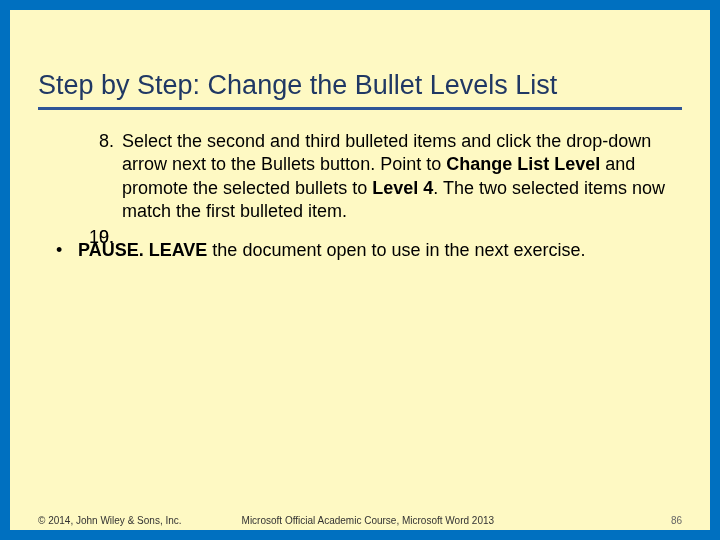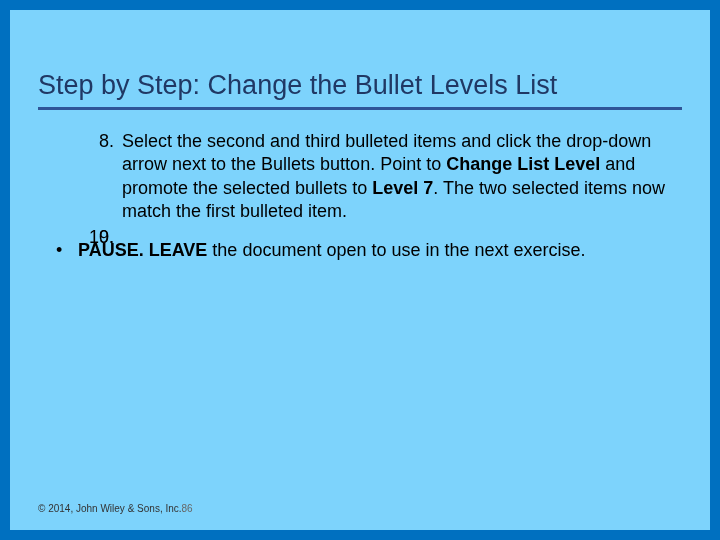--- a/index.html
+++ b/index.html
@@ -5,21 +5,21 @@
   * { margin: 0; padding: 0; box-sizing: border-box; }
   html, body { width: 720px; height: 540px; }
   body {
     font-family: Arial, Helvetica, sans-serif;
     background: #0070c0;
     color: #000;
   }
   .slide {
     position: absolute;
     top: 10px; left: 10px; right: 10px; bottom: 10px;
-    background: #7dd3fc;
+    background: #fef9c3;
     padding: 60px 28px 0 28px;
   }
   .title {
     font-size: 27px;
     color: #203864;
     font-weight: 400;
     padding-bottom: 6px;
     border-bottom: 3px solid #2f5597;
     margin-bottom: 20px;
   }
@@ -56,44 +56,45 @@
     content: "•";
     position: absolute;
     left: 0;
     top: 0;
     font-size: 18px;
     line-height: 1.3;
   }
   .b { font-weight: bold; text-align: right; }
   .footer {
     position: absolute;
-    left: 28px; right: 28px; bottom: 16px;
+    left: 28px; right: 28px; bottom: 4px;
     font-size: 10px;
     color: #333;
     display: flex;
     align-items: flex-start;
   }
   .copyright { flex: 0 0 auto; }
   .course { margin-left: 60px; flex: 1 1 auto; }
   .pagenum { flex: 0 0 auto; color: #666; }
 </style>
 </head>
 <body>
 
 <div class="slide">
   <h1 class="title">Step by Step: Change the Bullet Levels List</h1>
 
   <div class="content">
     <ol class="num-list" id="num-list">
-        <li><span class="num">8.</span><span><span>Select the second and third bulleted items and click the drop-down arrow next to the Bullets button. Point to </span><span class="b">Change List Level</span><span> and promote the selected bullets to </span><span class="b">Level 7</span><span>. The two selected items now match the first bulleted item.</span></span></li>
+        <li><span class="num">8.</span><span><span>Select the second and third bulleted items and click the drop-down arrow next to the Bullets button. Point to </span><span class="b">Change List Level</span><span> and promote the selected bullets to </span><span class="b">Level 4</span><span>. The two selected items now match the first bulleted item.</span></span></li>
         <li><span class="num">9.</span></li>
         <li><span class="num">10.</span></li>
       </ol>
     <ul class="bul-list">
       <li id="pause-item"><span class="b">PAUSE. LEAVE</span><span> the document open to use in the next exercise.</span></li>
     </ul>
   </div>
 
   <div class="footer">
     <span class="copyright">© 2014, John Wiley &amp; Sons, Inc.</span>
+    <span class="course">Microsoft Official Academic Course, Microsoft Word 2013</span>
     <span class="pagenum">86</span>
   </div>
 </div>
 
 </body></html>

